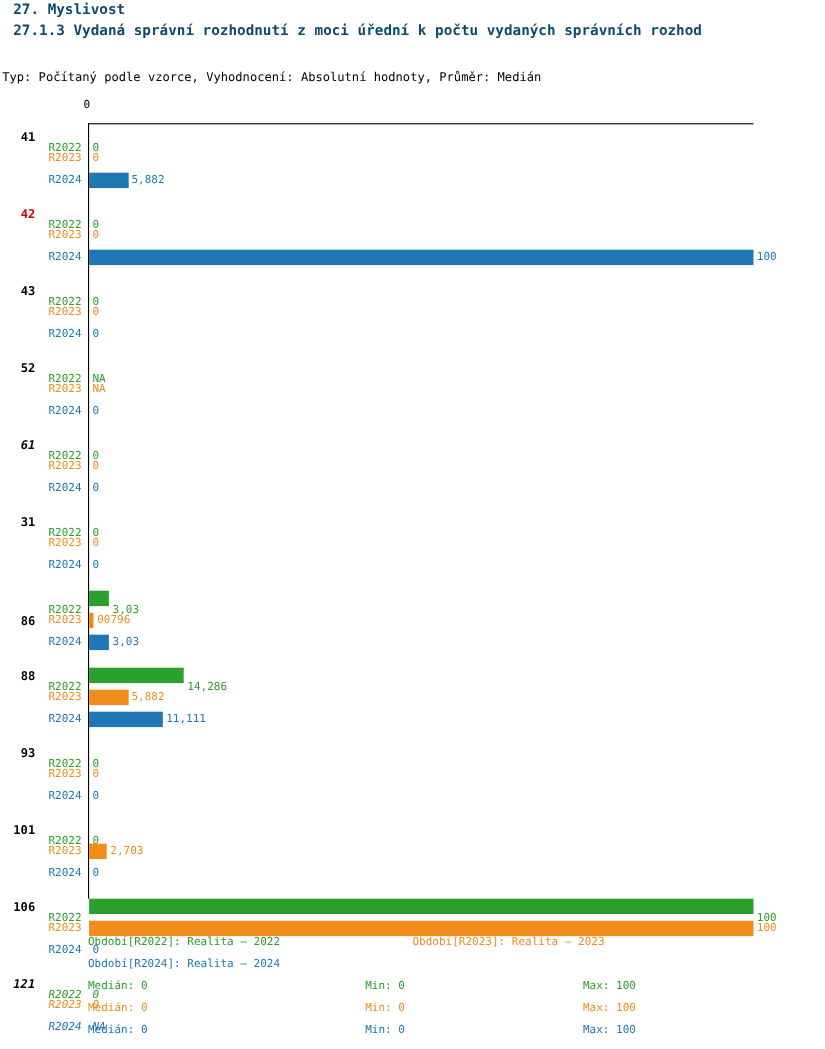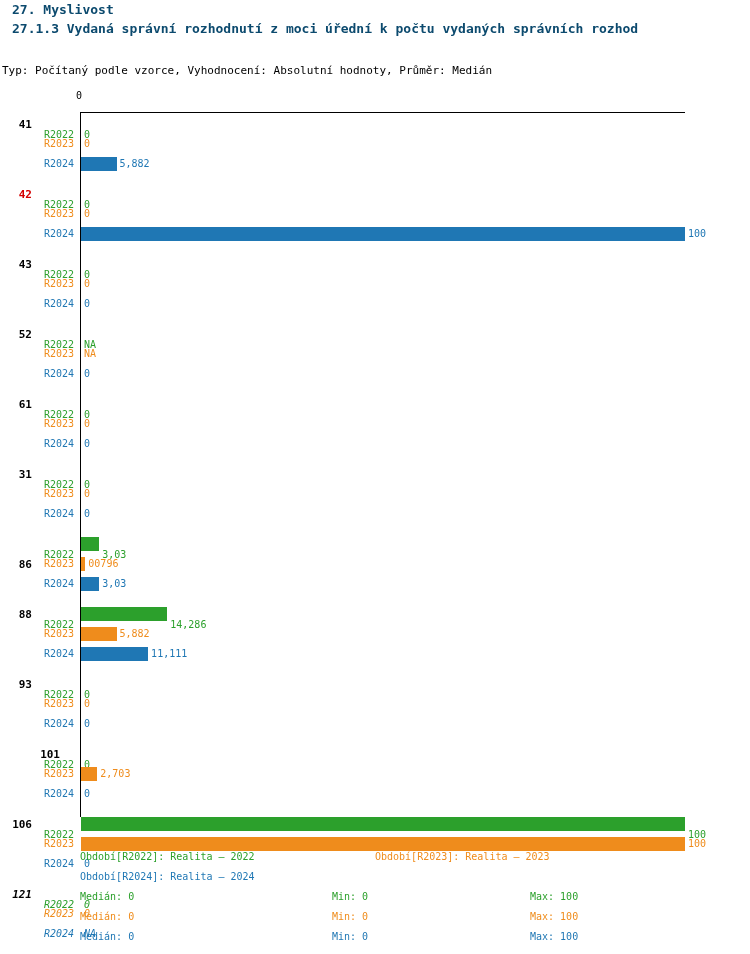--- a/index.html
+++ b/index.html
@@ -211,21 +211,21 @@
         <div class="row" style="top: 20px;">
           <div class="row-label c2023">R2023</div>
           <div class="bar-value c2023" style="left: 84px;">NA</div>
         </div>
         <div class="row" style="top: 40px;">
           <div class="row-label c2024">R2024</div>
           <div class="bar-value c2024" style="left: 84px;">0</div>
         </div>
       </div>
       <div class="group" style="top: 304px; height: 60px;">
-        <div class="group-label" style="top: 4px;">61</div>
+        <div class="group-label" style="top: 4px; font-style: italic;">61</div>
         <div class="row" style="top: 0px;">
           <div class="row-label c2022">R2022</div>
           <div class="bar-value c2022" style="left: 84px;">0</div>
         </div>
         <div class="row" style="top: 20px;">
           <div class="row-label c2023">R2023</div>
           <div class="bar-value c2023" style="left: 84px;">0</div>
         </div>
         <div class="row" style="top: 40px;">
           <div class="row-label c2024">R2024</div>
@@ -292,21 +292,21 @@
         <div class="row" style="top: 20px;">
           <div class="row-label c2023">R2023</div>
           <div class="bar-value c2023" style="left: 84px;">0</div>
         </div>
         <div class="row" style="top: 40px;">
           <div class="row-label c2024">R2024</div>
           <div class="bar-value c2024" style="left: 84px;">0</div>
         </div>
       </div>
       <div class="group" style="top: 654px; height: 60px;">
-        <div class="group-label" style="top: 4px; padding-left: 28px;">101</div>
+        <div class="group-label" style="top: 4px;">101</div>
         <div class="row" style="top: 0px;">
           <div class="row-label c2022">R2022</div>
           <div class="bar-value c2022" style="left: 84px;">0</div>
         </div>
         <div class="row" style="top: 20px;">
           <div class="row-label c2023">R2023</div>
           <div class="bar b2023" style="width: 16.3261px;"></div>
           <div class="bar-value c2023" style="left: 100.326px;">2,703</div>
         </div>
         <div class="row" style="top: 40px;">

